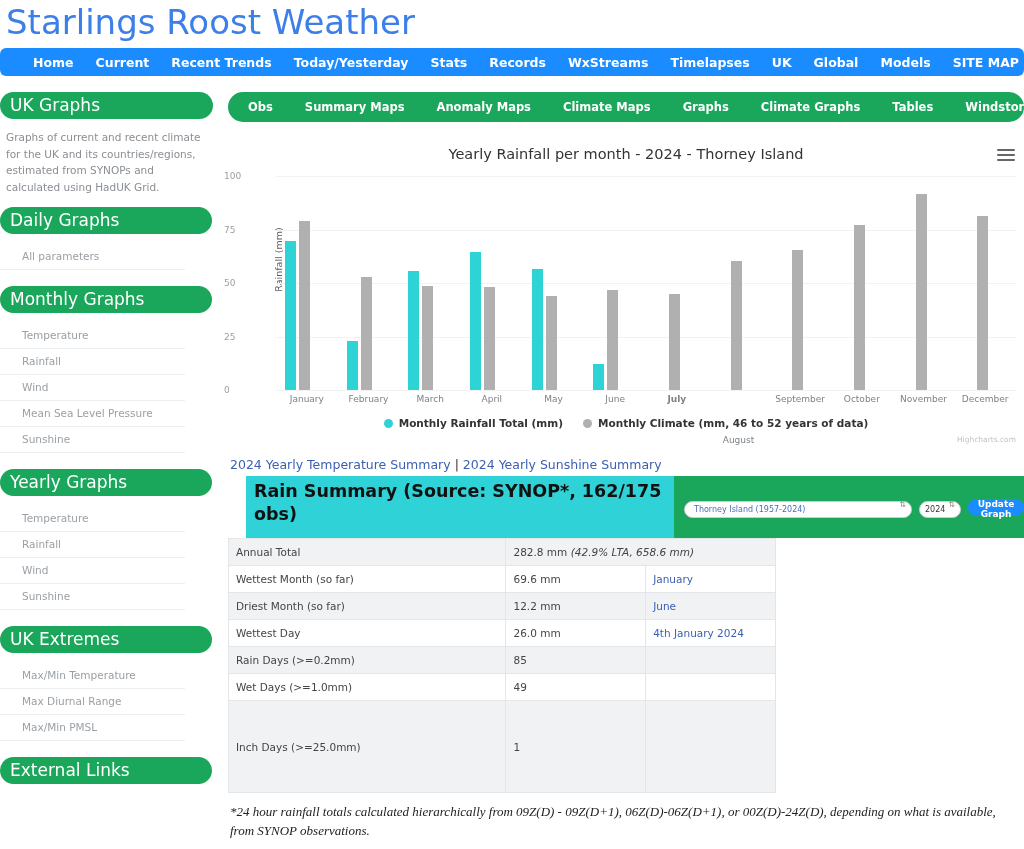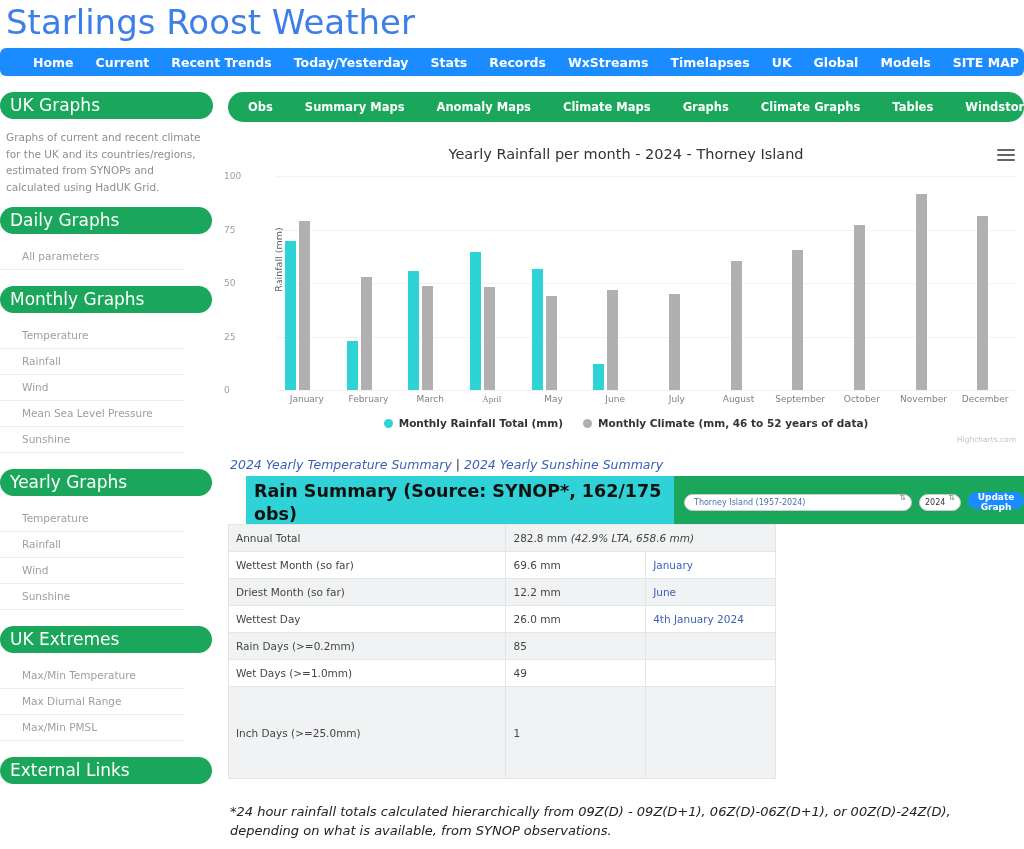--- a/index.html
+++ b/index.html
@@ -109,28 +109,28 @@
   .legend-dot { width: 9px; height: 9px; border-radius: 50%; margin-right: 6px; }
   .hc-credit {
     position: absolute; right: 8px; top: 303px; font-size: 7.5px; color: #bfc3c7;
   }
 
   
   .sum-links {
     position: absolute; left: 230px; top: 457px;
     font-size: 12.5px; color: #3b5fb5;
   }
-  .sum-links a { color: #3b5fb5; text-decoration: none; font-style: italic; }
+  .sum-links a { color: #3b5fb5; text-decoration: none; }
   .sum-links .bar-sep { color: #333; }
 
   
   .summary-wrap {
     position: absolute; left: 228px; top: 476px; width: 796px;
   }
-  .sum-header-row { display: flex; width: 796px; height: 48px; padding-left: 18px; }
+  .sum-header-row { display: flex; width: 796px; height: 62px; padding-left: 18px; }
   .sum-title {
     width: 428px; background: #2fd2d6; color: #111;
     font-size: 17.5px; font-weight: bold; line-height: 23px;
     padding: 4px 8px 0 8px;
   }
   .sum-controls {
     flex: 1; background: #1aa75b; display: flex; align-items: center;
     padding-left: 10px; gap: 7px;
   }
   .station-select {
@@ -166,21 +166,21 @@
   .sum-table tr.plain td { background: #ffffff; }
   .c1 { width: 278px; }
   .c2 { width: 140px; }
   .c3 { width: 130px; color: #3b5fb5 !important; }
   .lta { font-style: italic; }
   .tall td { height: 92px; }
 
   
   .footnote {
     position: absolute; left: 230px; top: 802px; width: 780px;
-    font-size: 13px; font-style: italic; color: #222; line-height: 19px;
+    font-size: 13px; font-style: italic; color: #222; line-height: 19px; font-family: Liberation Serif, serif;
   }
 </style>
 </head>
 <body>
 
 <div id="page">
 
   <div class="site-title">Starlings Roost Weather</div>
 
   <nav class="topnav" id="topnav">
@@ -286,39 +286,39 @@
           <div class="xtick" style="width: 107.667px;">February</div>
         </div>
         <div class="bargroup" style="left: 123.333px; width: 61.6667px;">
           <div class="bar actual" style="height: 118.984px; background: rgb(46, 211, 214);"></div>
           <div class="bar climate" style="height: 104.004px; background: rgb(176, 176, 176);"></div>
           <div class="xtick" style="width: 107.667px;">March</div>
         </div>
         <div class="bargroup" style="left: 185px; width: 61.6667px;">
           <div class="bar actual" style="height: 138.244px; background: rgb(46, 211, 214);"></div>
           <div class="bar climate" style="height: 103.148px; background: rgb(176, 176, 176);"></div>
-          <div class="xtick" style="width: 107.667px; font-family: Liberation Serif, serif;">April</div>
+          <div class="xtick" style="width: 107.667px;">April</div>
         </div>
         <div class="bargroup" style="left: 246.667px; width: 61.6667px;">
           <div class="bar actual" style="height: 121.124px; background: rgb(46, 211, 214);"></div>
           <div class="bar climate" style="height: 94.16px; background: rgb(176, 176, 176);"></div>
           <div class="xtick" style="width: 107.667px;">May</div>
         </div>
         <div class="bargroup" style="left: 308.333px; width: 61.6667px;">
           <div class="bar actual" style="height: 26.108px; background: rgb(46, 211, 214);"></div>
           <div class="bar climate" style="height: 99.724px; background: rgb(176, 176, 176);"></div>
           <div class="xtick" style="width: 107.667px;">June</div>
         </div>
         <div class="bargroup" style="left: 370px; width: 61.6667px;">
           <div class="bar climate" style="height: 95.872px; background: rgb(176, 176, 176);"></div>
-          <div class="xtick" style="width: 107.667px;">July</div>
+          <div class="xtick" style="width: 107.667px; font-weight: bold;">July</div>
         </div>
         <div class="bargroup" style="left: 431.667px; width: 61.6667px;">
           <div class="bar climate" style="height: 129.042px; background: rgb(176, 176, 176);"></div>
-          <div class="xtick" style="width: 107.667px;">August</div>
+          <div class="xtick" style="width: 107.667px; margin-top: 41px;">August</div>
         </div>
         <div class="bargroup" style="left: 493.333px; width: 61.6667px;">
           <div class="bar climate" style="height: 140.17px; background: rgb(176, 176, 176);"></div>
           <div class="xtick" style="width: 107.667px;">September</div>
         </div>
         <div class="bargroup" style="left: 555px; width: 61.6667px;">
           <div class="bar climate" style="height: 164.78px; background: rgb(176, 176, 176);"></div>
           <div class="xtick" style="width: 107.667px;">October</div>
         </div>
         <div class="bargroup" style="left: 616.667px; width: 61.6667px;">

